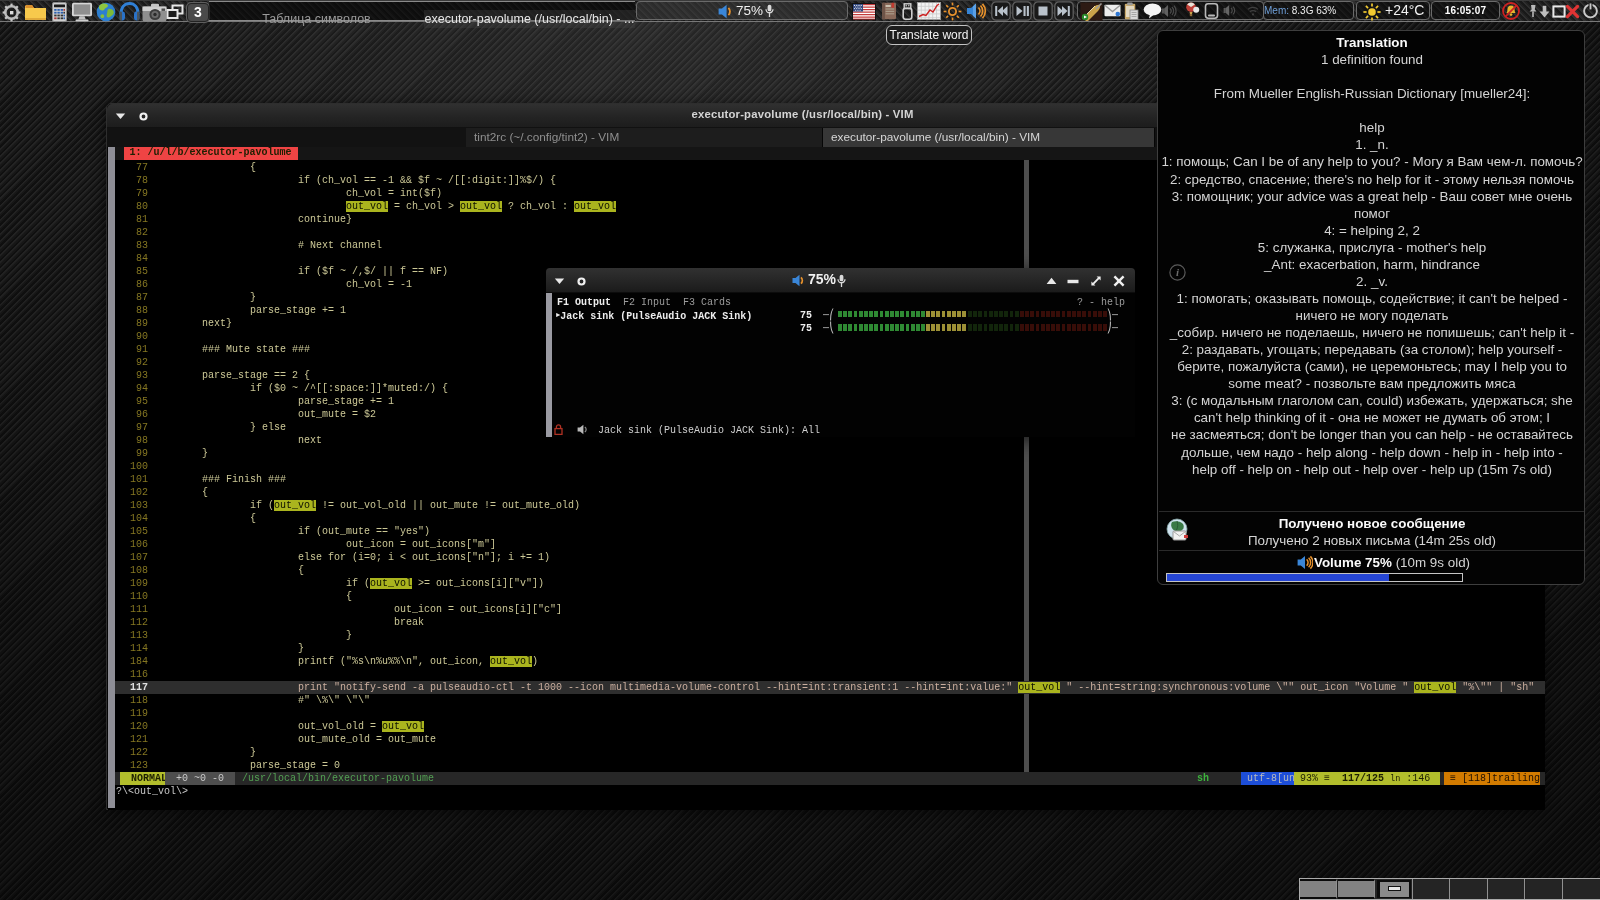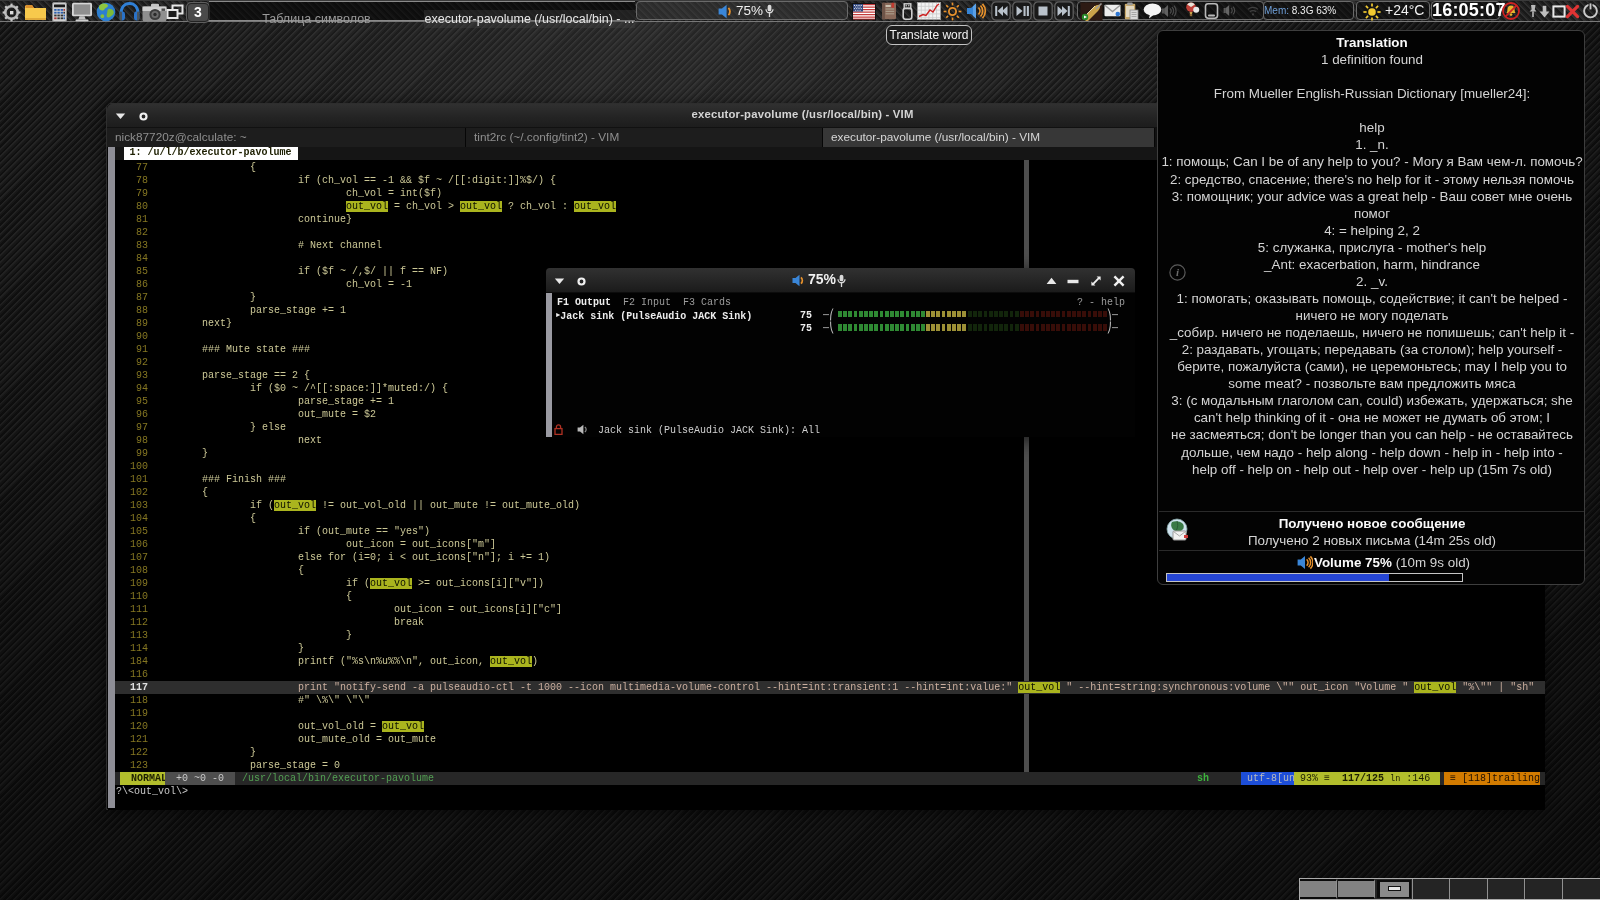--- a/index.html
+++ b/index.html
@@ -24,21 +24,21 @@
  background:linear-gradient(#303030,#232323 60%,#1d1d1d);border-bottom:1px solid #111}
 #vtitle .ttl{position:absolute;left:0;top:4px;width:100%;text-align:center;padding-right:46px;
  font-size:11.3px;font-weight:bold;color:#d4d4d4;letter-spacing:0.2px}
 #vtabs{position:absolute;left:0;top:24px;width:100%;height:19px;background:#121212}
 .vtab{position:absolute;top:0;height:19px;font-size:11.8px;line-height:18px;color:#8f8f8f;
  padding-left:8px;overflow:hidden;white-space:nowrap;border-right:1px solid #060606;background:#1d1d1d}
 .vtab.act{background:#373737;color:#d6d6d6}
 #vbody{position:absolute;left:1px;top:43px;width:1437px;height:663px;background:#000}
 #vsb{position:absolute;left:1px;top:43px;width:7px;height:661px;background:#8e8e96}
 #vtabline{position:absolute;left:7px;top:0;right:0;height:13px;background:#151515}
-#vtabline .b{position:absolute;left:8.6px;top:0;height:13px;background:#ffffff;color:#1e2002;
+#vtabline .b{position:absolute;left:8.6px;top:0;height:13px;background:#ef4444;color:#1e2002;
  font-family:"Liberation Mono",monospace;font-size:10px;line-height:12.5px;font-weight:bold;white-space:pre}
 #colcol{position:absolute;left:916px;top:13px;width:5px;height:612px;background:#4e4e4e}
 #row117{position:absolute;left:7px;top:533.6px;right:0;height:13px;background:#2e2e2e}
 pre.code{position:absolute;left:16px;top:14.1px;font-family:"Liberation Mono",monospace;
  font-size:10px;line-height:13px;color:#ccc896;white-space:pre}
 pre.code .ln{color:#857722}
 pre.code .lnc{color:#e0e0e0;font-weight:bold}
 pre.code .hl{background:#aab41e;color:#0d1000}
 pre.code .cur{color:#cbaf9f}
 #vstatus{position:absolute;left:8px;top:667.5px;width:1430px;height:13px;background:#272727;
@@ -343,21 +343,21 @@
 <line x1="0.4" y1="9" x2="3.6" y2="9"></line>
           <line x1="14.4" y1="9" x2="17.6" y2="9"></line>
 <line x1="2.9" y1="2.9" x2="5.1" y2="5.1"></line>
           <line x1="12.9" y1="12.9" x2="15.1" y2="15.1"></line>
 <line x1="15.1" y1="2.9" x2="12.9" y2="5.1"></line>
           <line x1="5.1" y1="12.9" x2="2.9" y2="15.1"></line>
         </g>
       </svg></div>
     <div style="position:absolute;left:28px;top:0;font-size:14px;line-height:17.5px;color:#f2f2f2">+24°C</div>
   </div>
-<div class="pbox" style="left:1431px;width:69px;text-align:center;font-weight:bold;font-size:18px;line-height:17px;color:#fff;letter-spacing:0.2px">16:05:07</div>
+<div class="pbox" style="left:1431px;width:69px;text-align:center;font-weight:bold;font-size:10px;line-height:17px;color:#fff;letter-spacing:0.2px">16:05:07</div>
 <div style="position:absolute;left:1502px;top:2px;line-height:0;"><svg width="18" height="18" viewBox="0 0 18 18">
 <circle cx="9" cy="9" r="8" fill="none" stroke="#cc2222" stroke-width="1.8"></circle>
 <path d="M9 3.4 C11.4 3.4 12.6 5.2 12.6 7.4 C12.6 10 13.6 11 13.6 11 L4.4 11 C4.4 11 5.4 10 5.4 7.4 C5.4 5.2 6.6 3.4 9 3.4 Z" fill="#e8b32c"></path>
 <circle cx="9" cy="12.6" r="1.4" fill="#e8b32c"></circle>
 <line x1="3.4" y1="14.6" x2="14.6" y2="3.4" stroke="#cc2222" stroke-width="1.8"></line>
     </svg></div>
 <div style="position:absolute;left:1527px;top:4px;line-height:0;"><svg width="12" height="14" viewBox="0 0 12 14">
 <path d="M4 1 L8.5 1 L7.8 5.5 L9.5 7.5 L2.5 7.5 L4.6 5.5 Z" fill="#b9b9b9"></path>
 <line x1="6" y1="7.5" x2="6" y2="13" stroke="#b9b9b9" stroke-width="1.6"></line>
     </svg></div>
@@ -396,21 +396,20 @@
 <div id="vtitle">
 <div style="position:absolute;left:8px;top:9px;line-height:0;"><svg width="11" height="7" viewBox="0 0 11 7">
           <path d="M0.8 0.6 L5.5 6 L10.2 0.6 Z" fill="#e8e8e8"></path>
         </svg></div>
 <div style="position:absolute;left:32px;top:8px;line-height:0;"><svg width="9" height="9" viewBox="0 0 9 9">
           <circle cx="4.5" cy="4.5" r="3" fill="none" stroke="#f0f0f0" stroke-width="2.2"></circle>
         </svg></div>
 <div class="ttl">executor-pavolume (/usr/local/bin) - VIM</div>
 </div>
 <div id="vtabs">
-<div class="vtab" style="left:0;width:359px">nick87720z@calculate: ~</div>
 <div class="vtab" style="left:359px;width:357px">tint2rc (~/.config/tint2) - VIM</div>
 <div class="vtab act" style="left:716px;width:332px">executor-pavolume (/usr/local/bin) - VIM</div>
 </div>
 <div id="vbody">
 <div id="vtabline">
         <span class="b"> 1: /u/l/b/executor-pavolume </span>
       </div>
 <div id="colcol"></div>
 <div id="row117"></div>
 <pre class="code"><span class="ln">  77 </span><span>                {</span>

